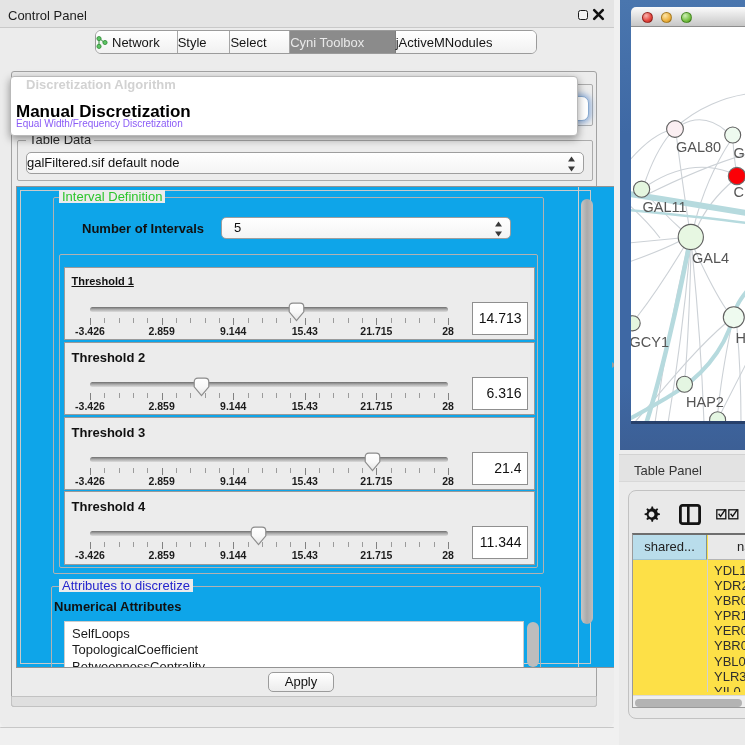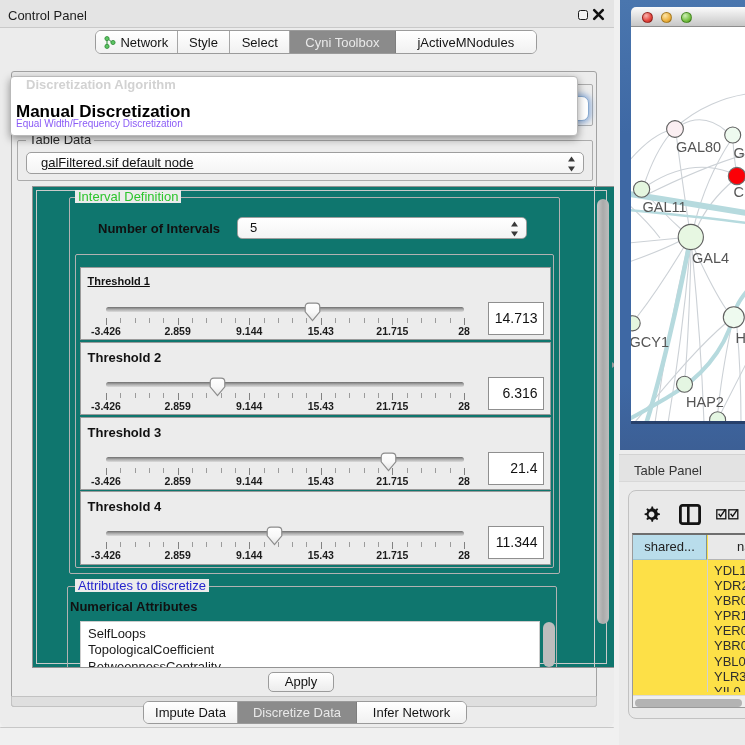--- a/index.html
+++ b/index.html
@@ -1,19 +1,19 @@
 <!DOCTYPE html>
 <html><head><meta charset="utf-8"><style>
 *{margin:0;padding:0;box-sizing:border-box;}
 html,body{width:745px;height:745px;overflow:hidden;font-family:"Liberation Sans",sans-serif;background:#f0f0f0;}
 #stage{position:relative;width:745px;height:745px;overflow:hidden;}
 .abs{position:absolute;}
 .combo{background:linear-gradient(#ffffff,#f4f4f4);border:1px solid #9e9e9e;border-radius:5px;font-size:13px;color:#111;}
 .gtitle{font-size:13px;background:#ececec;padding:0 3px;line-height:13px;}
-.tseg{font-size:13px;color:#141414;display:flex;align-items:center;justify-content:center;background:linear-gradient(#ffffff,#f1f1f1);border-right:1px solid #a6a6a6;}
+.tseg{font-size:13px;color:#141414;display:flex;align-items:center;justify-content:flex-start;background:linear-gradient(#ffffff,#f1f1f1);border-right:1px solid #a6a6a6;}
 .tseg.dark{background:#8b8b8b;color:#e9e9e9;border-right:1px solid #7e7e7e;}
 
 .tpanel{width:471px;height:73.5px;border:1px solid #9a9a9a;background:#ececec;}
 .track{width:358px;height:5px;border-radius:2.5px;background:linear-gradient(#6e6e6e,#a8a8a8 45%,#dcdcdc);}
 .ticksMin{width:359px;height:5px;background:repeating-linear-gradient(90deg,#9b9b9b 0 1px,transparent 1px 14.32px);}
 .ticksMaj{width:359px;height:7px;background:repeating-linear-gradient(90deg,#818181 0 1px,transparent 1px 71.6px);}
 .slab{font-size:10.5px;font-weight:bold;color:#1c1c1c;transform:translateX(-50%);}
 .vbox{left:407px;top:34px;width:56px;height:33px;background:#fff;border:1px solid #8f8f8f;font-size:14px;color:#111;text-align:right;line-height:31px;padding-right:5px;}
 </style></head>
 <body>
@@ -42,28 +42,28 @@
 </div>
 
 <div class="abs" style="left:11px;top:71px;width:586px;height:636px;border:1px solid #a2a2a2;border-radius:3px;background:#ececec;"></div>
 
 <div class="abs" style="left:17px;top:84px;width:576px;height:42px;border:1px solid #ababab;border-radius:2px;"></div>
 <div class="abs" style="left:572px;top:96px;width:17px;height:25px;background:#fff;border:1px solid #88a9cf;border-radius:0 7px 7px 0;box-shadow:0 0 5px 2.5px rgba(92,140,205,0.55);"></div>
 
 <div class="abs" style="left:17px;top:140px;width:576px;height:41px;border:1px solid #ababab;border-radius:2px;"></div>
 <div class="abs gtitle" style="left:26px;top:133px;color:#2a2a2a;">Table Data</div>
 <div class="abs combo" style="left:26px;top:152px;width:558px;height:22px;line-height:20px;">
-  <span style="margin-left:14px;text-decoration:underline;">galFiltered.sif default node</span>
+  <span style="margin-left:0;">galFiltered.sif default node</span>
   <svg class="abs" style="right:7px;top:3px;" width="9" height="16" viewBox="0 0 9 16">
         <path d="M4.5,0.5 L8,5.5 L1,5.5 Z" fill="#3a3a3a"></path>
         <path d="M4.5,15.5 L8,10.5 L1,10.5 Z" fill="#3a3a3a"></path>
       </svg>
 </div>
 
-<div class="abs" id="bigpanel" style="left:32px;top:186px;width:651px;height:482px;border:1px solid #939393;background:#0f766e;overflow:hidden;">
+<div class="abs" id="bigpanel" style="left:16px;top:186px;width:651px;height:482px;border:1px solid #939393;background:#0ea5e9;overflow:hidden;">
   <div class="abs" style="left:3px;top:3px;width:571px;height:474px;border:1px solid #cacaca;"></div>
 
   <div class="abs" style="left:36px;top:10px;width:491px;height:377px;border:1px solid #b2b2b2;border-radius:2px;"></div>
   <div class="abs gtitle" style="left:42px;top:3px;color:#2cc52c;">Interval Definition</div>
   <div class="abs" style="left:65px;top:34px;font-size:13px;font-weight:bold;color:#111;">Number of Intervals</div>
   <div class="abs combo" style="left:204px;top:30px;width:290px;height:22px;line-height:20px;">
     <span style="margin-left:12px;">5</span>
     <svg class="abs" style="right:7px;top:3px;" width="9" height="16" viewBox="0 0 9 16">
           <path d="M4.5,0.5 L8,5.5 L1,5.5 Z" fill="#3a3a3a"></path>
           <path d="M4.5,15.5 L8,10.5 L1,10.5 Z" fill="#3a3a3a"></path>
@@ -177,25 +177,20 @@
   <div class="abs" style="left:510px;top:435px;width:12px;height:45px;border-radius:6px;background:#bdbdbd;"></div>
 
   <div class="abs" style="left:561px;top:0;width:1px;height:482px;background:#cfcfcf;"></div>
   <div class="abs" style="left:563.5px;top:12px;width:12px;height:425px;border-radius:6px;background:linear-gradient(90deg,#c6c6c6,#aaaaaa 50%,#bebebe);"></div>
 </div>
 
 <div class="abs" style="left:11px;top:696px;width:586px;height:11px;background:#dfdfdf;border:1px solid #c2c2c2;border-top:1px solid #c2c2c2;border-radius:0 0 3px 3px;"></div>
 
 <div class="abs" style="left:268px;top:672px;width:66px;height:20px;border:1px solid #9b9b9b;border-radius:5px;background:linear-gradient(#ffffff,#ececec);font-size:13px;color:#111;text-align:center;line-height:18px;">Apply</div>
 
-<div class="abs" style="left:143px;top:701px;width:324px;height:23px;border:1px solid #9a9a9a;border-radius:6px;overflow:hidden;display:flex;background:#fff;">
-  <div class="tseg" style="width:94px;">Impute Data</div>
-  <div class="tseg dark" style="width:119px;">Discretize Data</div>
-  <div class="tseg" style="width:109px;border-right:none;">Infer Network</div>
-</div>
 
 <div class="abs" style="left:0;top:727px;width:614px;height:1px;background:#c7c7c7;border-radius:0 0 6px 6px;"></div>
 <div class="abs" style="left:0;top:728px;width:620px;height:17px;background:#f0f0f0;"></div>
 
 <div class="abs" style="left:10px;top:76px;width:568px;height:60px;background:#fff;border:1px solid #b9b9b9;border-radius:4px;box-shadow:0 3px 8px rgba(0,0,0,0.4);"></div>
 <div class="abs" style="left:26px;top:77px;font-size:13px;font-weight:600;color:#d2d2d2;">Discretization Algorithm</div>
 <div class="abs" style="left:16px;top:102px;font-size:17px;font-weight:bold;color:#000;">Manual Discretization</div>
 <div class="abs" style="left:16px;top:118px;font-size:10px;color:#8b5cf6;">Equal Width/Frequency Discretization</div>
 
 <div class="abs" style="left:612px;top:362px;width:0;height:0;border-top:3.5px solid transparent;border-bottom:3.5px solid transparent;border-left:4.5px solid #9a9a9a;"></div>

